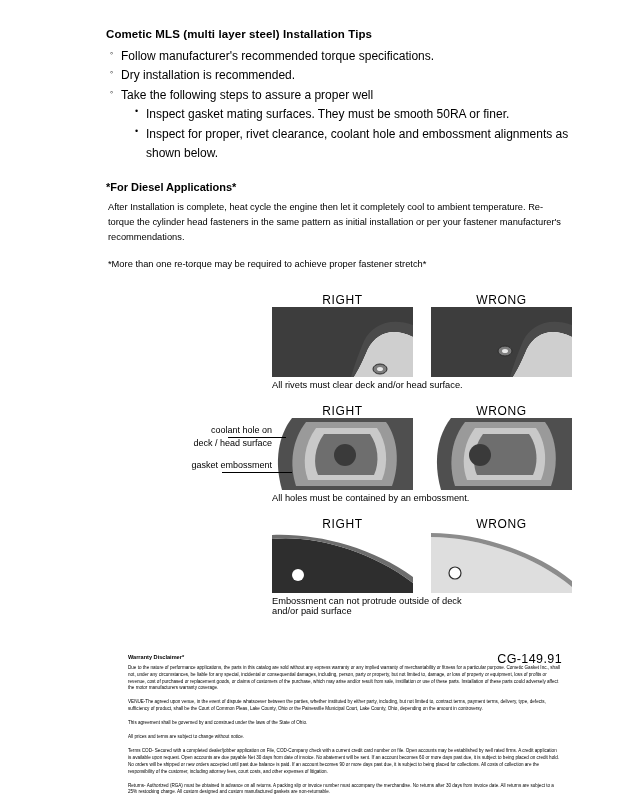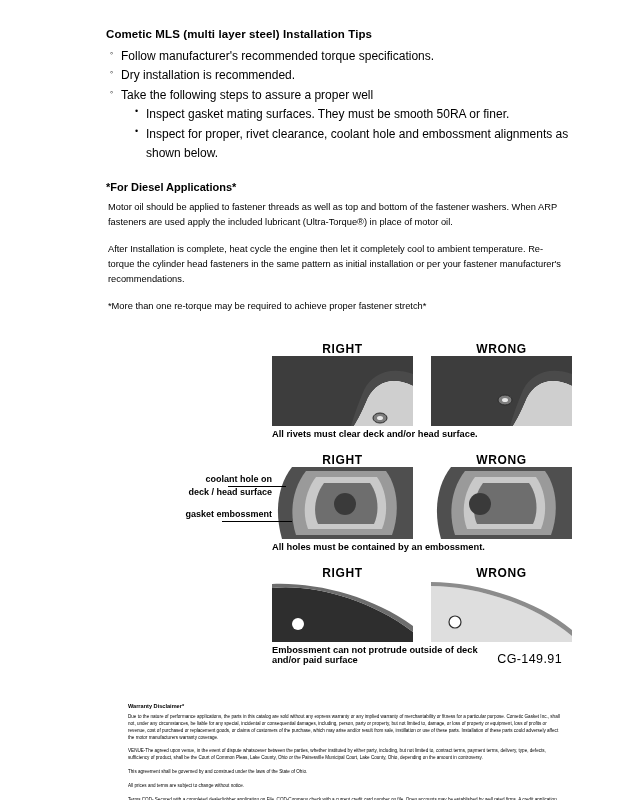--- a/index.html
+++ b/index.html
@@ -72,25 +72,24 @@
     line-height: 1.62;
     margin: 0 0 12px 72px;
     max-width: 460px;
   }
   .para.last {
     margin-bottom: 0;
   }
 
   
   .figures {
-    margin-top: 28px;
+    margin-top: 21px;
     margin-left: 92px;
     width: 460px;
     position: relative;
-    font-weight: bold;
   }
   .fig-row {
     position: relative;
     margin-bottom: 3px;
   }
   .fig-labels {
     display: flex;
     gap: 18px;
     margin-left: 144px;
   }
@@ -184,21 +183,20 @@
       <span>Take the following steps to assure a proper well</span>
       <ul class="subbullets">
         <li>Inspect gasket mating surfaces.  They must be smooth 50RA or finer.</li>
         <li>Inspect for proper, rivet clearance, coolant hole and embossment alignments as shown below.</li>
       </ul>
     </li>
   </ul>
 
   <h2 class="diesel-head">*For Diesel Applications*</h2>
 
-  <p class="para">Motor oil should be applied to fastener threads as well as top and bottom of the fastener washers.  When ARP fasteners are used apply the included lubricant (Ultra-Torque®) in place of motor oil.</p>
   <p class="para">After Installation is complete, heat cycle the engine then let it completely cool to ambient temperature. Re-torque the cylinder head fasteners in the same pattern as initial installation or per your fastener manufacturer's recommendations.</p>
   <p class="para last">*More than one re-torque may be required to achieve proper fastener stretch*</p>
 
   <div class="figures">
 
     <div class="fig-row">
       <div class="fig-labels">
         <div class="fig-label">RIGHT</div>
         <div class="fig-label">WRONG</div>
       </div>

